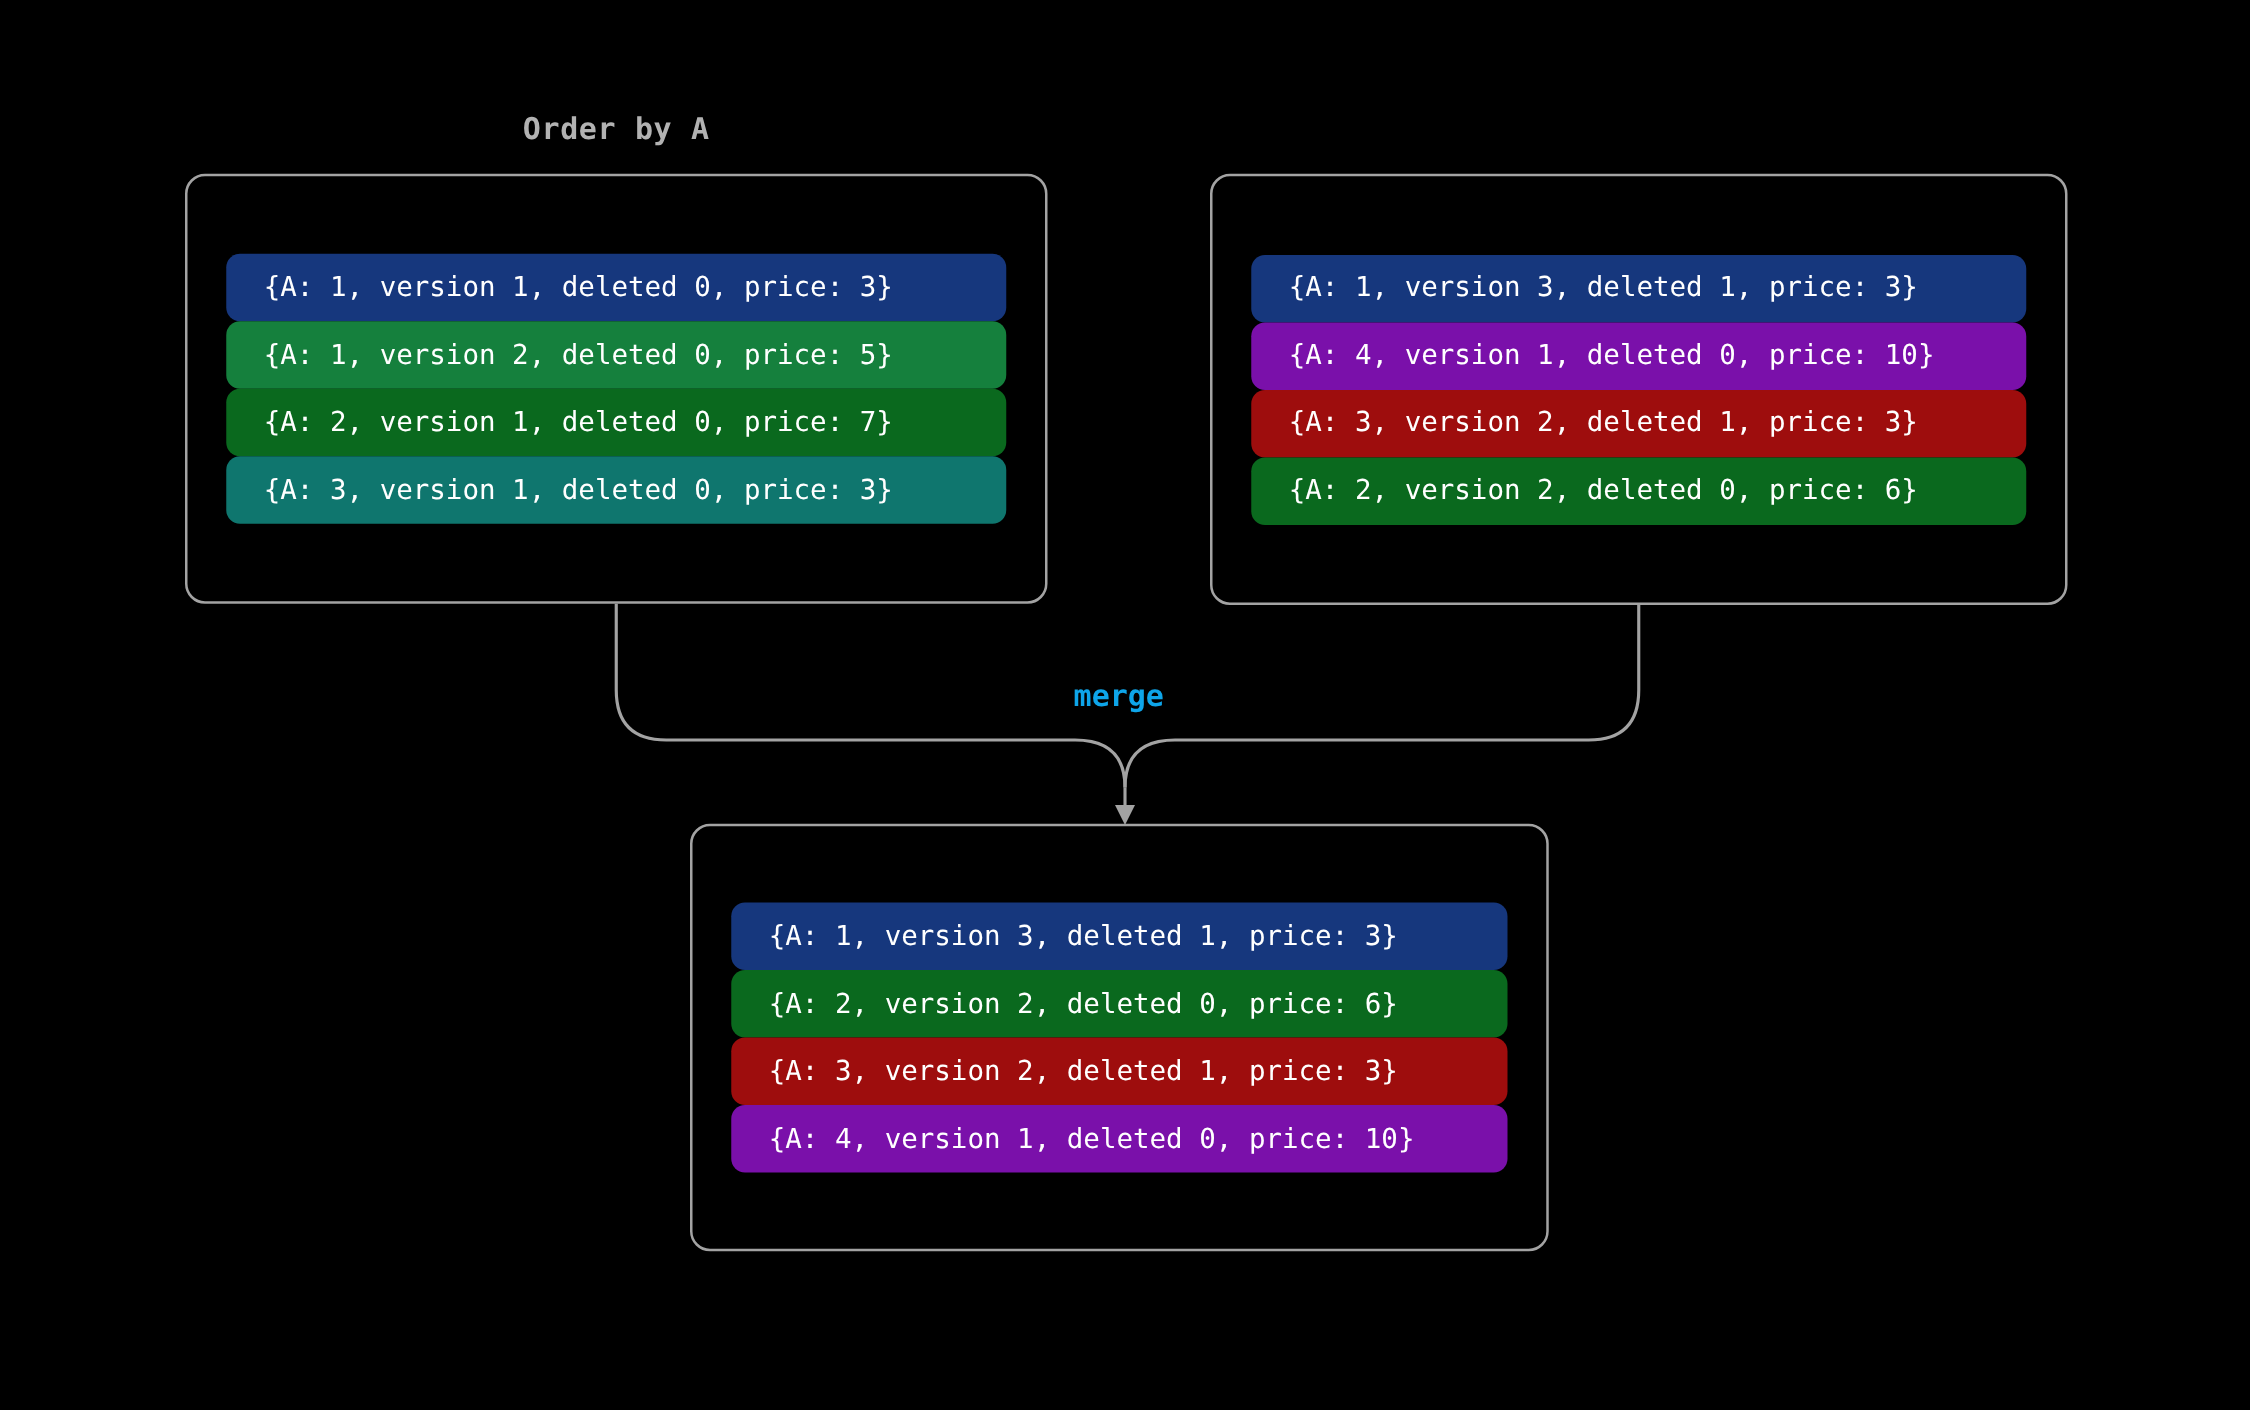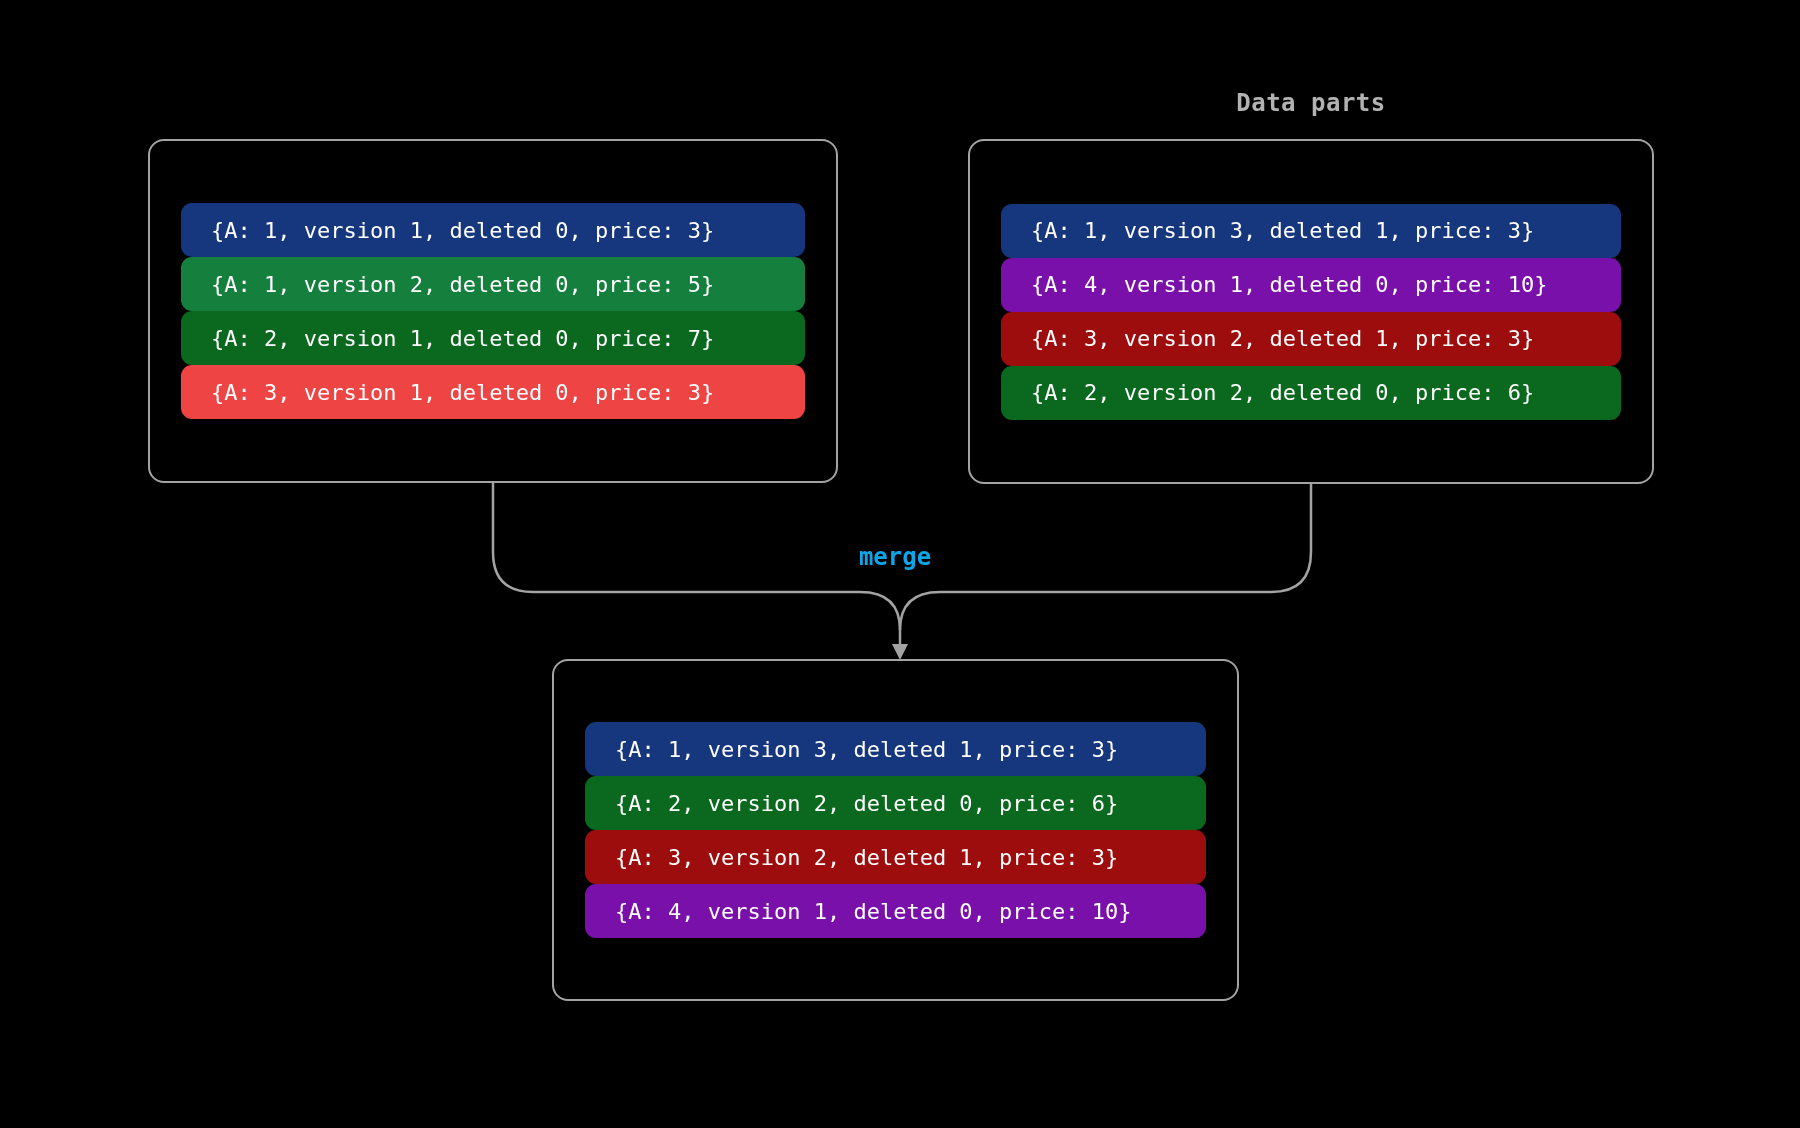--- a/index.html
+++ b/index.html
@@ -88,30 +88,30 @@
 
 <div class="canvas">
 
   <svg class="connector-svg" viewBox="0 0 1800 1128" xmlns="http://www.w3.org/2000/svg">
     <path d="M 493 483 L 493 552 Q 493 592 533 592 L 860 592 Q 900 592 900 630" style="stroke: rgb(163, 163, 163);"></path>
     <path d="M 1311 484 L 1311 552 Q 1311 592 1271 592 L 940 592 Q 900 592 900 630" style="stroke: rgb(163, 163, 163);"></path>
     <path d="M 900 630 L 900 646" style="stroke: rgb(163, 163, 163);"></path>
     <polygon points="892,644 908,644 900,660" style="fill: rgb(163, 163, 163);"></polygon>
   </svg>
 
+  <div class="box-title title-left" style="color: rgb(178, 178, 178);">Order by A</div>
 
-  <div class="box-title title-right" style="color: rgb(178, 178, 178);">Data parts</div>
 
   <div class="merge-label" style="color: #0ea5e9;">merge</div>
 
   <div class="part-box box-left" style="border-color: rgb(163, 163, 163);">
     <div class="part-row" style="background-color: rgb(22, 55, 125);">{A: 1, version 1, deleted 0, price: 3}</div>
     <div class="part-row" style="background-color: #15803d;">{A: 1, version 2, deleted 0, price: 5}</div>
     <div class="part-row" style="background-color: rgb(10, 105, 30);">{A: 2, version 1, deleted 0, price: 7}</div>
-    <div class="part-row" style="background-color: #ef4444;">{A: 3, version 1, deleted 0, price: 3}</div>
+    <div class="part-row" style="background-color: #0f766e;">{A: 3, version 1, deleted 0, price: 3}</div>
   </div>
 
   <div class="part-box box-right" style="border-color: rgb(163, 163, 163);">
     <div class="part-row" style="background-color: rgb(22, 55, 125);">{A: 1, version 3, deleted 1, price: 3}</div>
     <div class="part-row" style="background-color: rgb(122, 16, 170);">{A: 4, version 1, deleted 0, price: 10}</div>
     <div class="part-row" style="background-color: rgb(158, 13, 13);">{A: 3, version 2, deleted 1, price: 3}</div>
     <div class="part-row" style="background-color: rgb(10, 105, 30);">{A: 2, version 2, deleted 0, price: 6}</div>
   </div>
 
   <div class="part-box box-bottom" style="border-color: rgb(163, 163, 163);">

